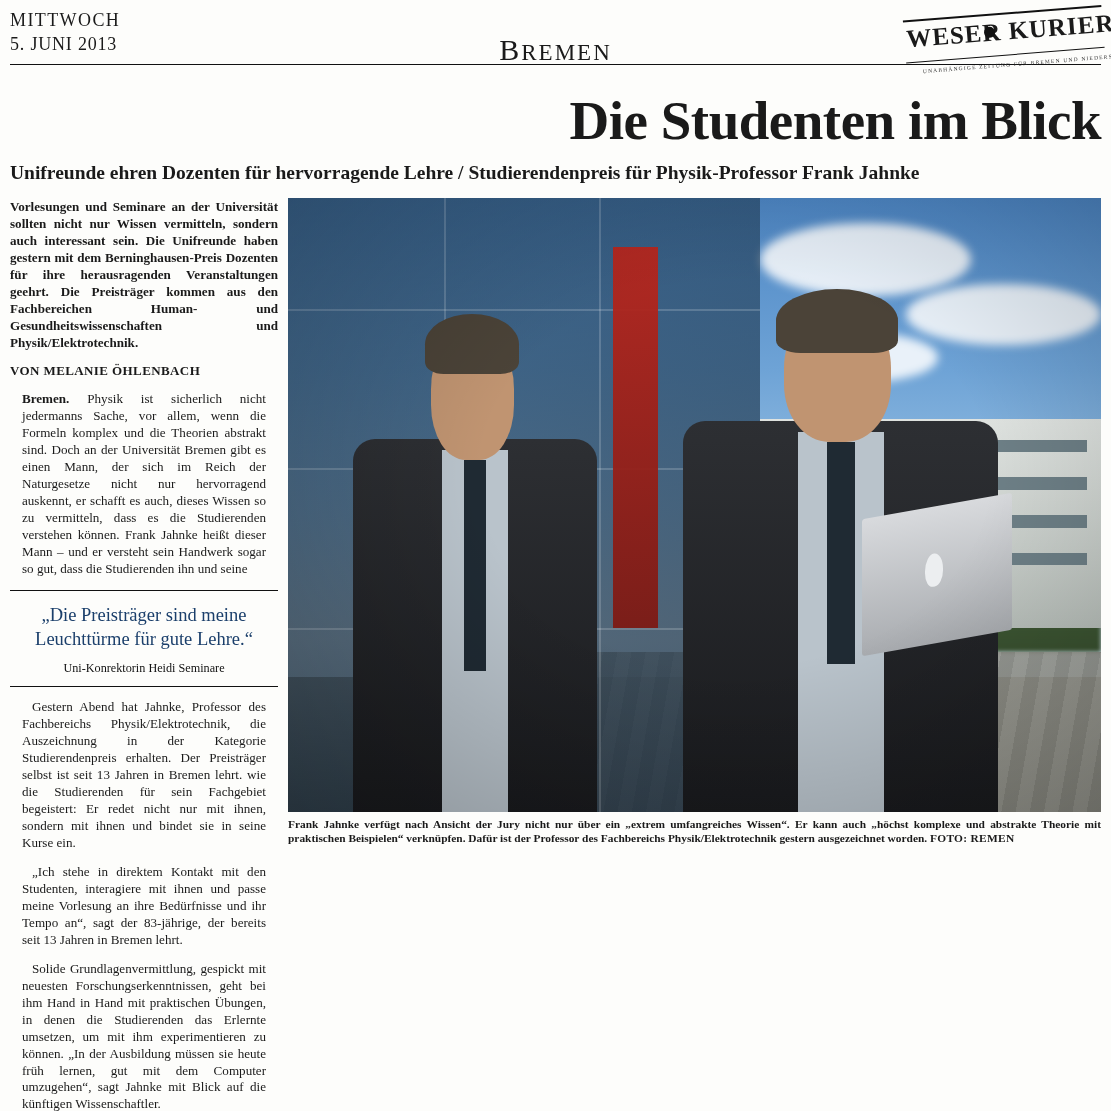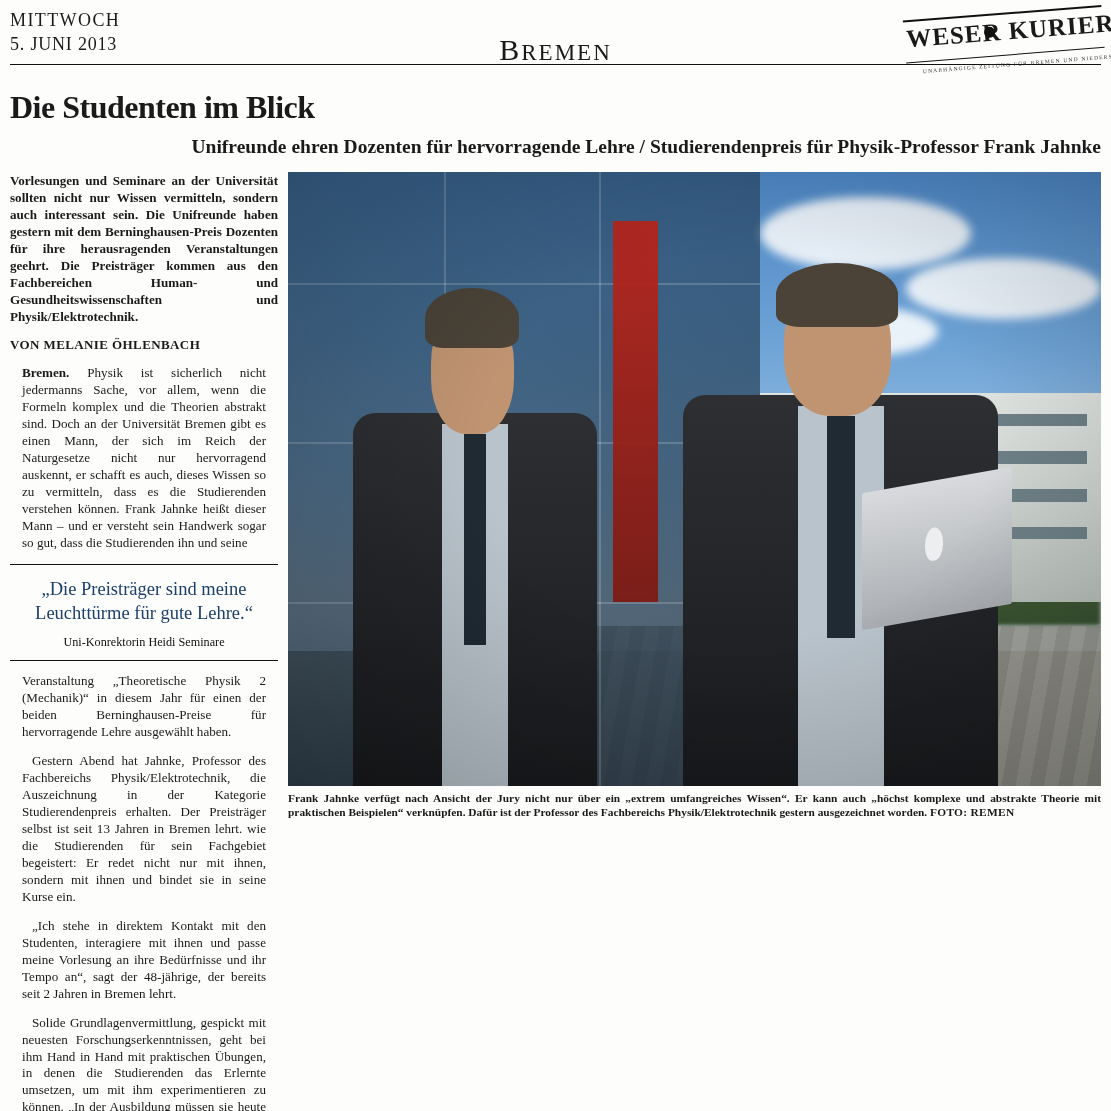--- a/index.html
+++ b/index.html
@@ -101,29 +101,29 @@
     background: #111;
   }
 
   .rule-top {
     border-bottom: 1.5px solid #111;
     margin: 2px 0 0 0;
   }
 
   
   .headline {
-    text-align: left;
-    font-size: 32px;
+    text-align: right;
+    font-size: 55px;
     font-weight: 700;
     letter-spacing: -0.5px;
     margin: 24px 0 10px 0;
     font-family: "Liberation Serif", serif;
   }
   .subhead {
-    text-align: right;
+    text-align: left;
     font-size: 19.5px;
     font-weight: 700;
     margin-bottom: 14px;
     font-family: "Liberation Serif", serif;
   }
 
   
   .upper {
     display: flex;
     gap: 10px;
@@ -341,23 +341,22 @@
     <div class="lead-col">
       <p class="lead">Vorlesungen und Seminare an der Universität sollten nicht nur Wissen vermitteln, sondern auch interessant sein. Die Unifreunde haben gestern mit dem Berninghausen-Preis Dozenten für ihre herausragenden Veranstaltungen geehrt. Die Preisträger kommen aus den Fachbereichen Human- und Gesundheitswissenschaften und Physik/Elektrotechnik.</p>
       <div class="byline">VON MELANIE ÖHLENBACH</div>
       <p class="bodytext"><span class="dateline">Bremen.</span><span> Physik ist sicherlich nicht jedermanns Sache, vor allem, wenn die Formeln komplex und die Theorien abstrakt sind. Doch an der Universität Bremen gibt es einen Mann, der sich im Reich der Naturgesetze nicht nur hervorragend auskennt, er schafft es auch, dieses Wissen so zu vermitteln, dass es die Studierenden verstehen können. Frank Jahnke heißt dieser Mann – und er versteht sein Handwerk sogar so gut, dass die Studierenden ihn und seine</span></p>
 
       <div class="pull">
         <div class="q">„Die Preisträger sind meine Leuchttürme für gute Lehre.“</div>
         <div class="attrib">Uni-Konrektorin Heidi Seminare</div>
       </div>
 
-      <p class="bodytext">Veranstaltung „Theoretische Physik 2 (Mechanik)“ in diesem Jahr für einen der beiden Berninghausen-Preise für hervorragende Lehre ausgewählt haben.</p>
       <p class="bodytext" style="text-indent:10px;">Gestern Abend hat Jahnke, Professor des Fachbereichs Physik/Elektrotechnik, die Auszeichnung in der Kategorie Studierendenpreis erhalten. Der Preisträger selbst ist seit 13 Jahren in Bremen lehrt. wie die Studierenden für sein Fachgebiet begeistert: Er redet nicht nur mit ihnen, sondern mit ihnen und bindet sie in seine Kurse ein.</p>
-      <p class="bodytext" style="text-indent:10px;">„Ich stehe in direktem Kontakt mit den Studenten, interagiere mit ihnen und passe meine Vorlesung an ihre Bedürfnisse und ihr Tempo an“, sagt der 48-jährige, der bereits seit 2 Jahren in Bremen lehrt.</p>
+      <p class="bodytext" style="text-indent:10px;">„Ich stehe in direktem Kontakt mit den Studenten, interagiere mit ihnen und passe meine Vorlesung an ihre Bedürfnisse und ihr Tempo an“, sagt der 83-jährige, der bereits seit 13 Jahren in Bremen lehrt.</p>
       <p class="bodytext" style="text-indent:10px;">Solide Grundlagenvermittlung, gespickt mit neuesten Forschungserkenntnissen, geht bei ihm Hand in Hand mit praktischen Übungen, in denen die Studierenden das Erlernte umsetzen, um mit ihm experimentieren zu können. „In der Ausbildung müssen sie heute früh lernen, gut mit dem Computer umzugehen“, sagt Jahnke mit Blick auf die künftigen Wissenschaftler.</p>
       <p class="bodytext" style="text-indent:10px;">Im Blick habe Jahnke aber auch die immer unterschiedlicheren Voraussetzungen, mit denen die Studierenden an die Universität kommen, sagt die Uni-Konrek-</p>
     </div>
 
     <div class="photo-col">
       <div class="photo">
         <div class="sky"></div>
         <div class="cloud" style="left:58%;top:4%;width:26%;height:12%;"></div>
         <div class="cloud" style="left:76%;top:14%;width:24%;height:10%;"></div>
         <div class="cloud" style="left:62%;top:22%;width:18%;height:8%;"></div>

